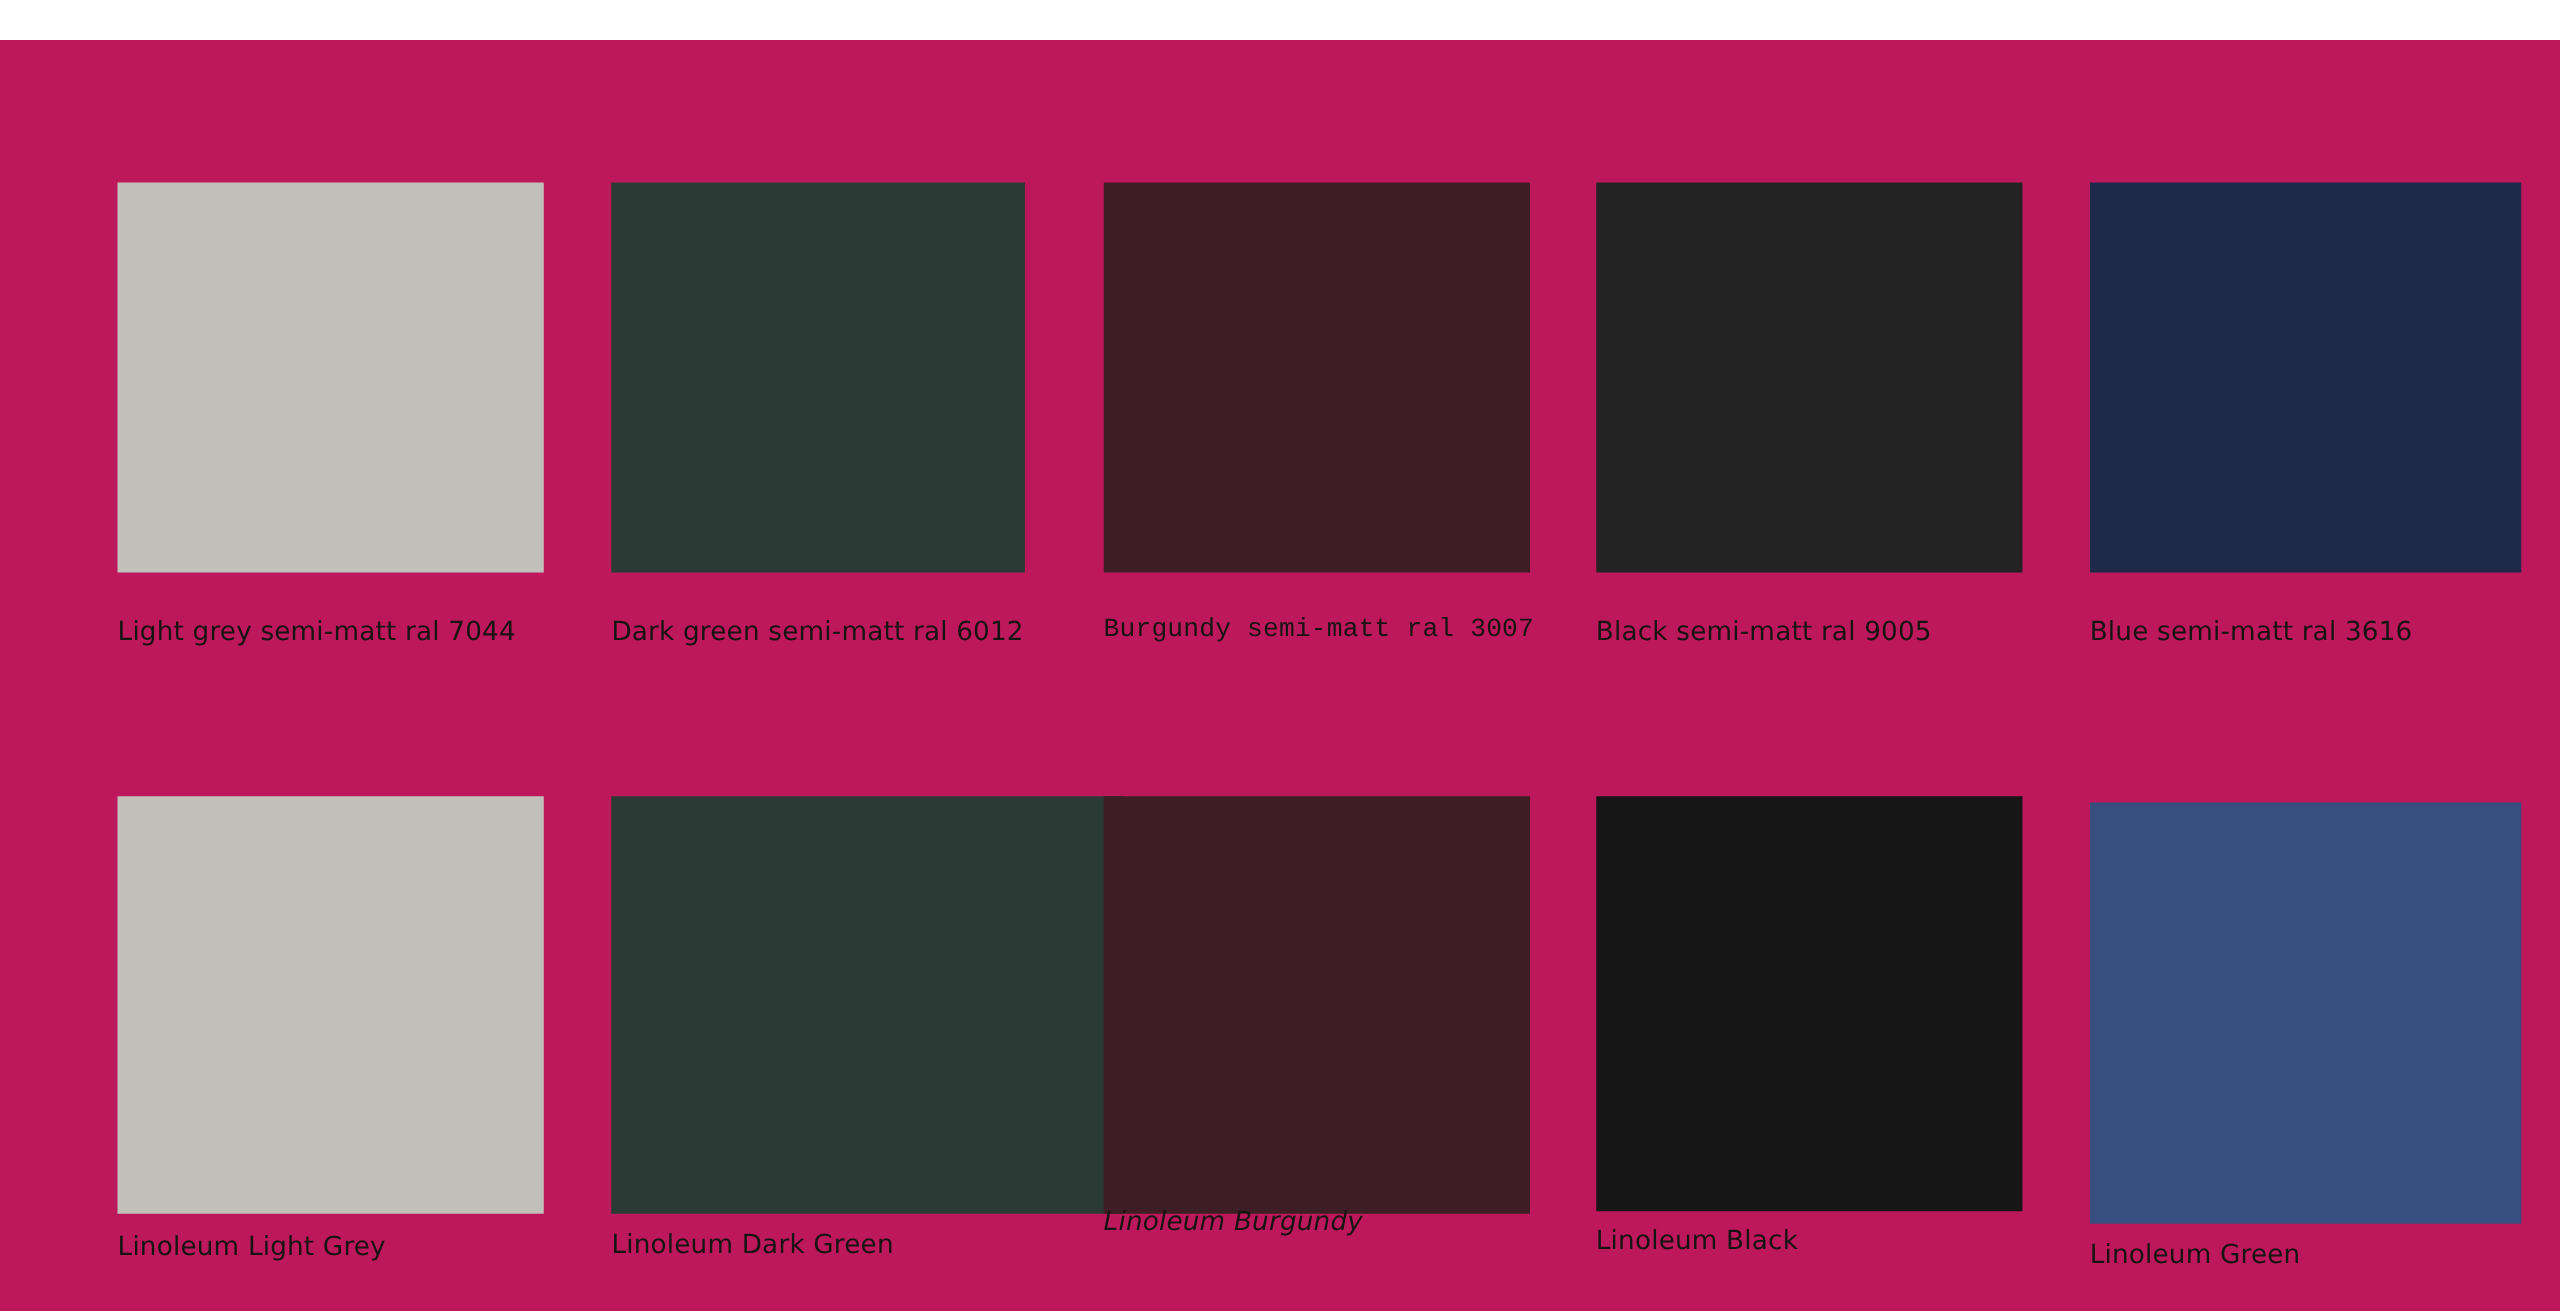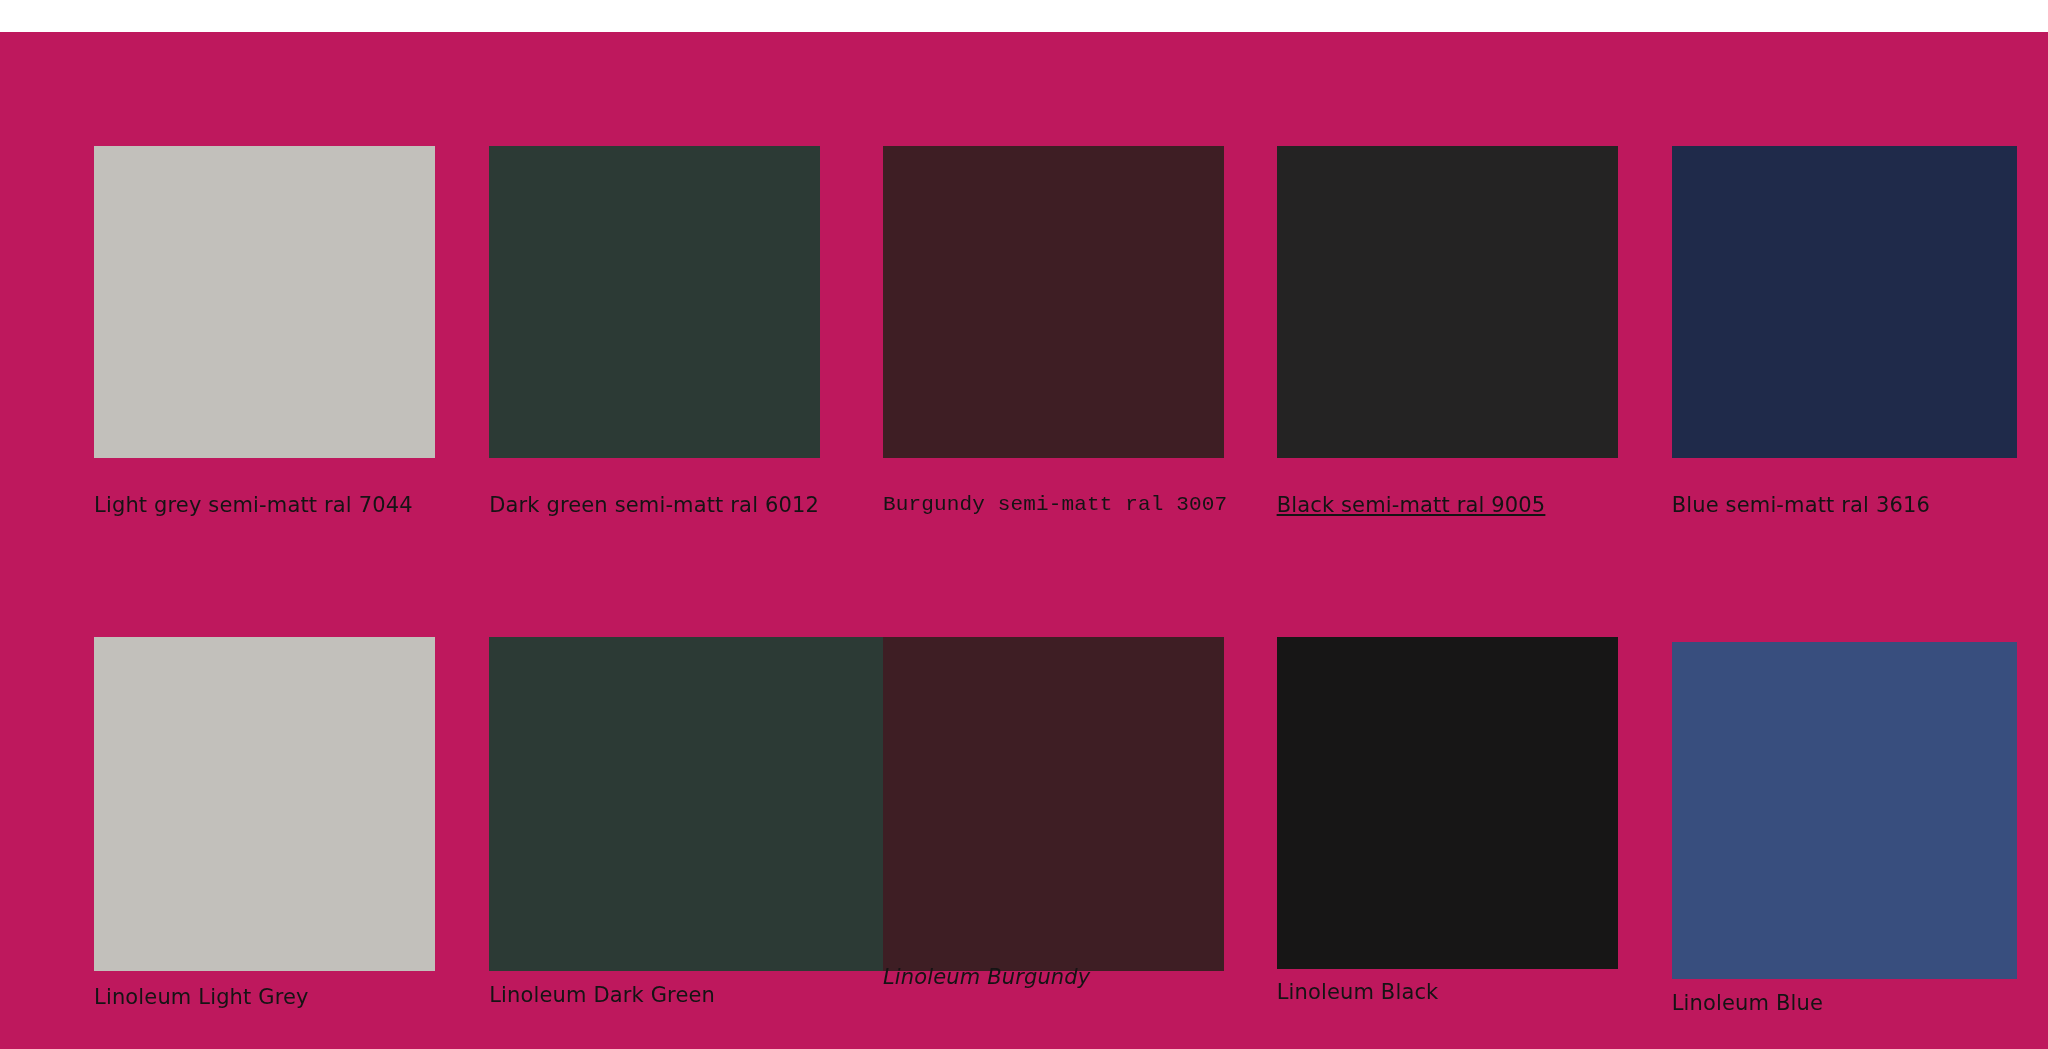--- a/index.html
+++ b/index.html
@@ -60,21 +60,21 @@
       <div class="swatch-cell" style="left: 489.155px; top: 114.226px; width: 331px; height: 380.304px;">
         <div class="swatch-chip" style="height: 311.769px; background: rgb(44, 58, 53);"></div>
         <div class="swatch-label" style="top: 345.365px; color: rgb(20, 20, 20);">Dark green semi-matt ral 6012</div>
       </div>
       <div class="swatch-cell" style="left: 882.898px; top: 114.226px; width: 341.333px; height: 380.304px; font-family: Liberation Mono, monospace;">
         <div class="swatch-chip" style="height: 311.769px; background: rgb(62, 30, 36);"></div>
         <div class="swatch-label" style="top: 345.365px; color: rgb(20, 20, 20);">Burgundy semi-matt ral 3007</div>
       </div>
       <div class="swatch-cell" style="left: 1276.64px; top: 114.226px; width: 341.333px; height: 380.304px;">
         <div class="swatch-chip" style="height: 311.769px; background: rgb(36, 35, 35);"></div>
-        <div class="swatch-label" style="top: 345.365px; color: rgb(20, 20, 20); text-decoration: underline;">Black semi-matt ral 9005</div>
+        <div class="swatch-label" style="top: 345.365px; color: rgb(20, 20, 20);">Black semi-matt ral 9005</div>
       </div>
       <div class="swatch-cell" style="left: 1671.73px; top: 114.226px; width: 345.365px; height: 380.304px;">
         <div class="swatch-chip" style="height: 311.769px; background: rgb(31, 42, 74);"></div>
         <div class="swatch-label" style="top: 345.365px; color: rgb(20, 20, 20);">Blue semi-matt ral 3616</div>
       </div>
     </div>
     <div class="swatch-row">
       <div class="swatch-cell" style="left: 94.0682px; top: 604.724px; width: 341.333px; height: 380.304px;">
         <div class="swatch-chip" style="height: 334.614px; background: rgb(194, 192, 187);"></div>
         <div class="swatch-label" style="top: 347px; color: rgb(20, 20, 20);">Linoleum Light Grey</div>
@@ -86,16 +86,16 @@
       <div class="swatch-cell" style="left: 882.898px; top: 604.724px; width: 341.333px; height: 380.304px;">
         <div class="swatch-chip" style="height: 334.614px; background: rgb(62, 30, 36);"></div>
         <div class="swatch-label" style="top: 327px; color: rgb(20, 20, 20); font-style: italic;">Linoleum Burgundy</div>
       </div>
       <div class="swatch-cell" style="left: 1276.64px; top: 604.724px; width: 341.333px; height: 377.617px;">
         <div class="swatch-chip" style="height: 331.927px; background: rgb(23, 22, 22);"></div>
         <div class="swatch-label" style="top: 342.677px; color: rgb(20, 20, 20);">Linoleum Black</div>
       </div>
       <div class="swatch-cell" style="left: 1671.73px; top: 610.1px; width: 345.365px; height: 382.992px;">
         <div class="swatch-chip" style="height: 337.302px; background: rgb(56, 78, 126);"></div>
-        <div class="swatch-label" style="top: 348.052px; color: rgb(20, 20, 20);">Linoleum Blue</div>
+        <div class="swatch-label" style="top: 348.052px; color: rgb(20, 20, 20);">Linoleum Green</div>
       </div>
     </div>
   </div>
 
 </body></html>

